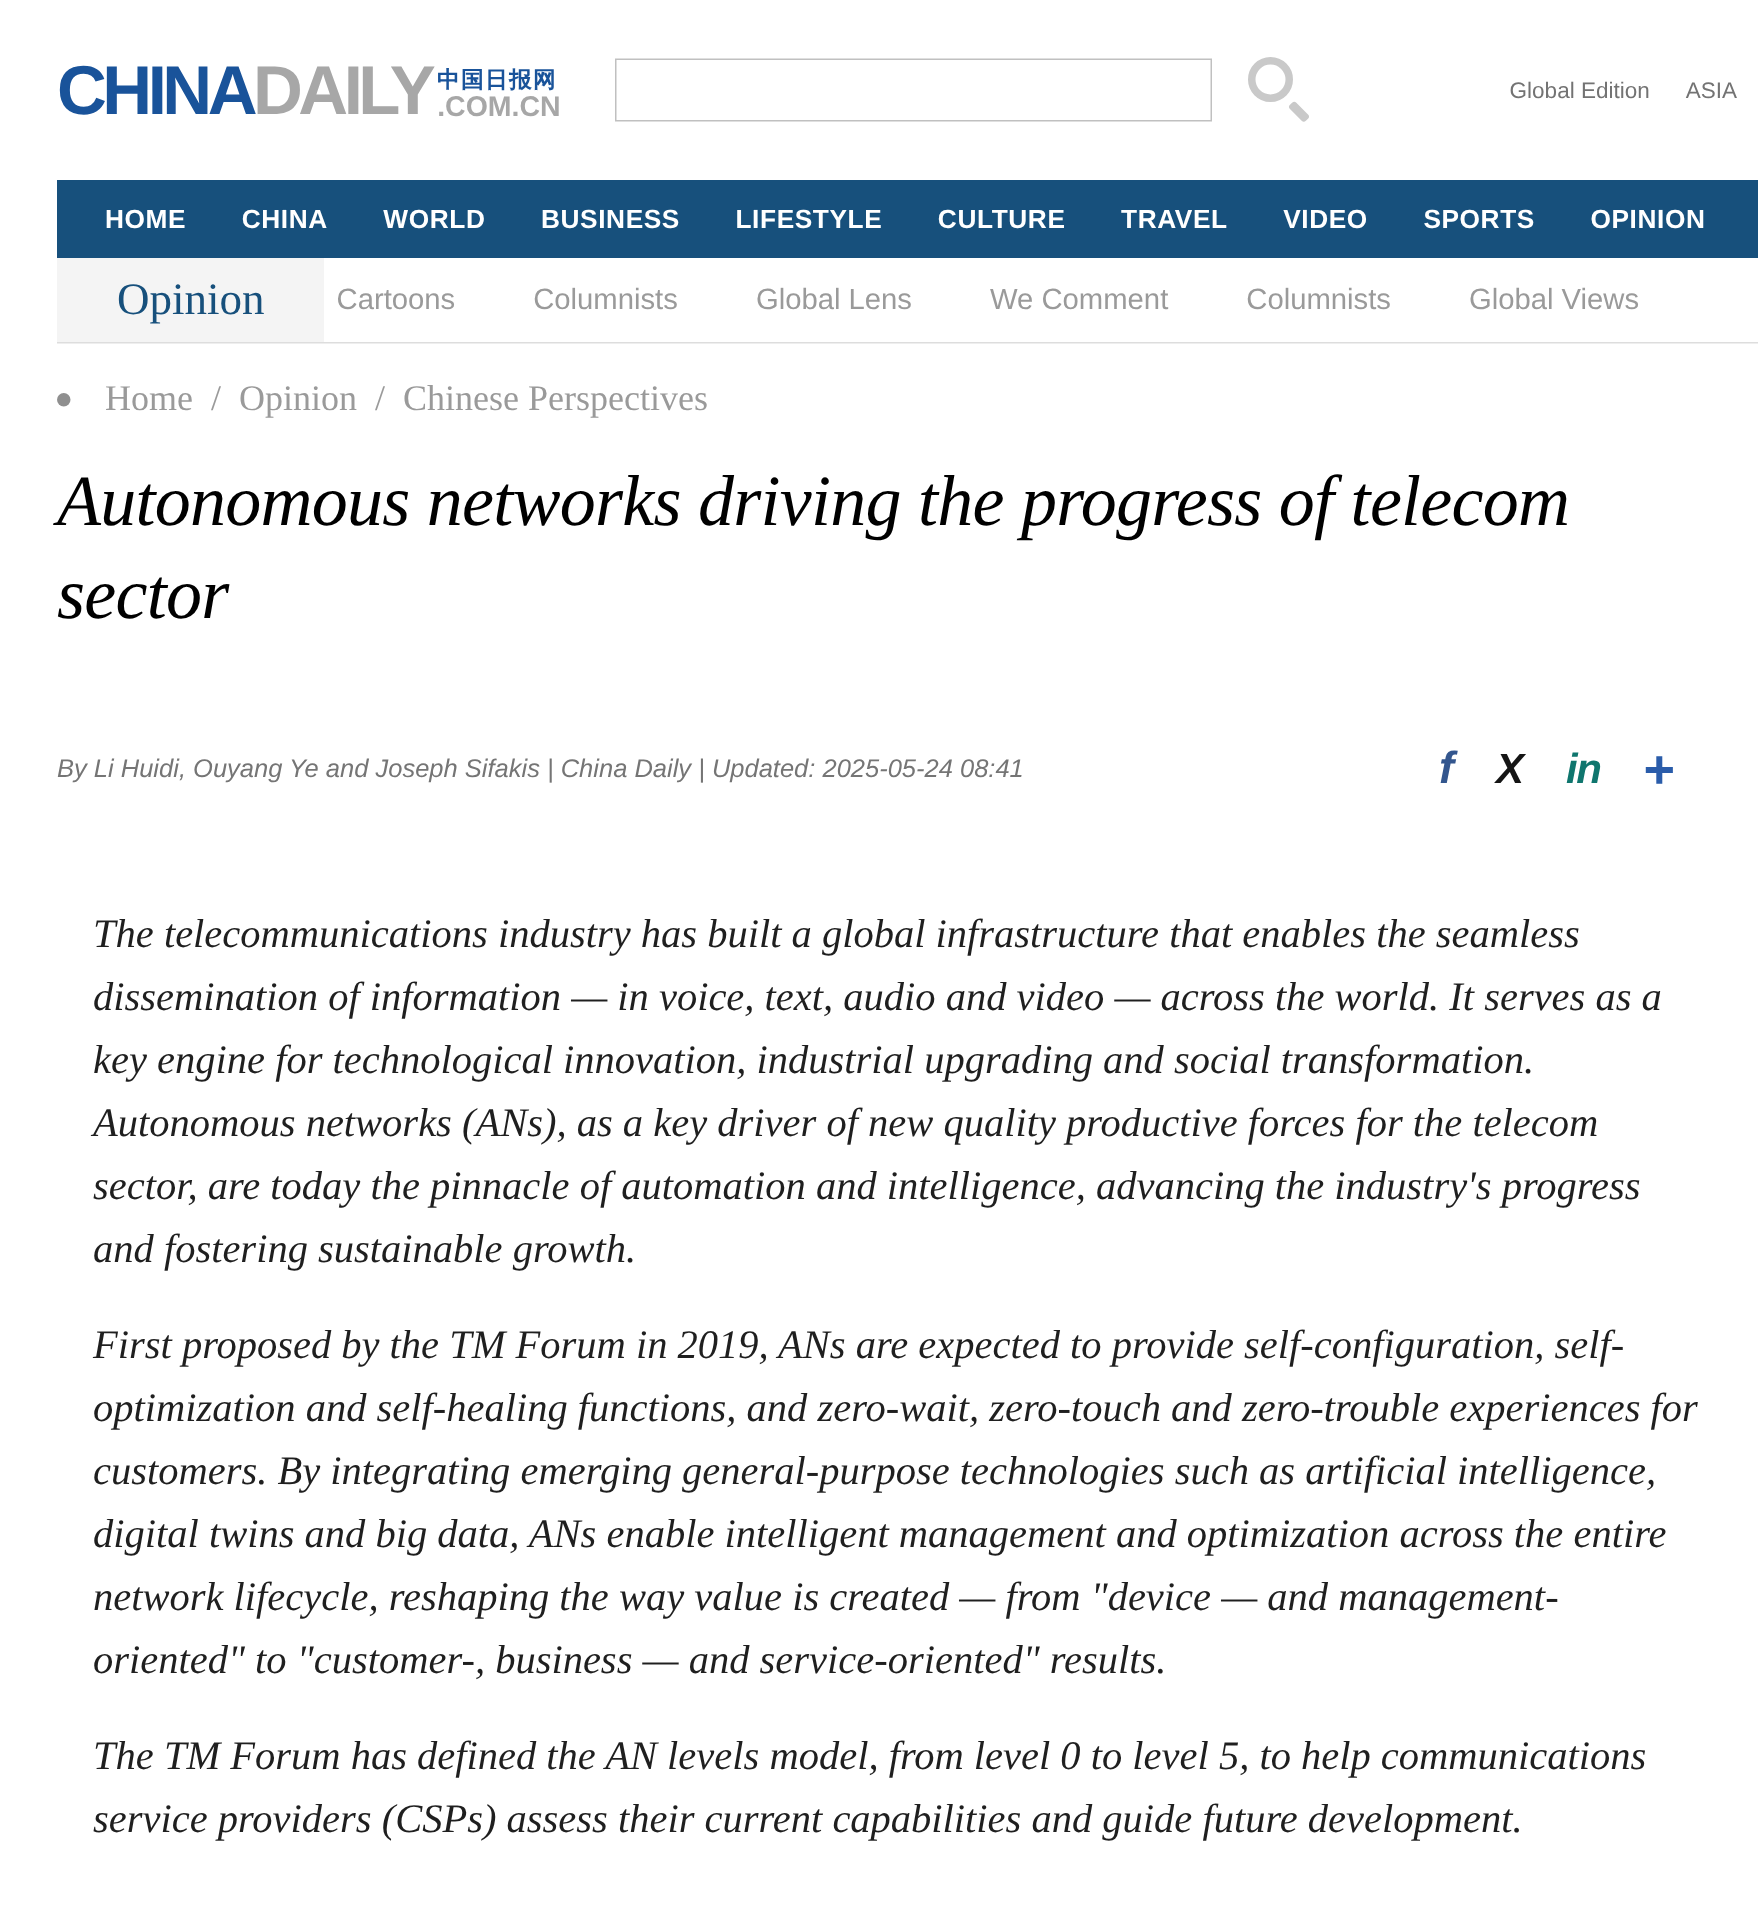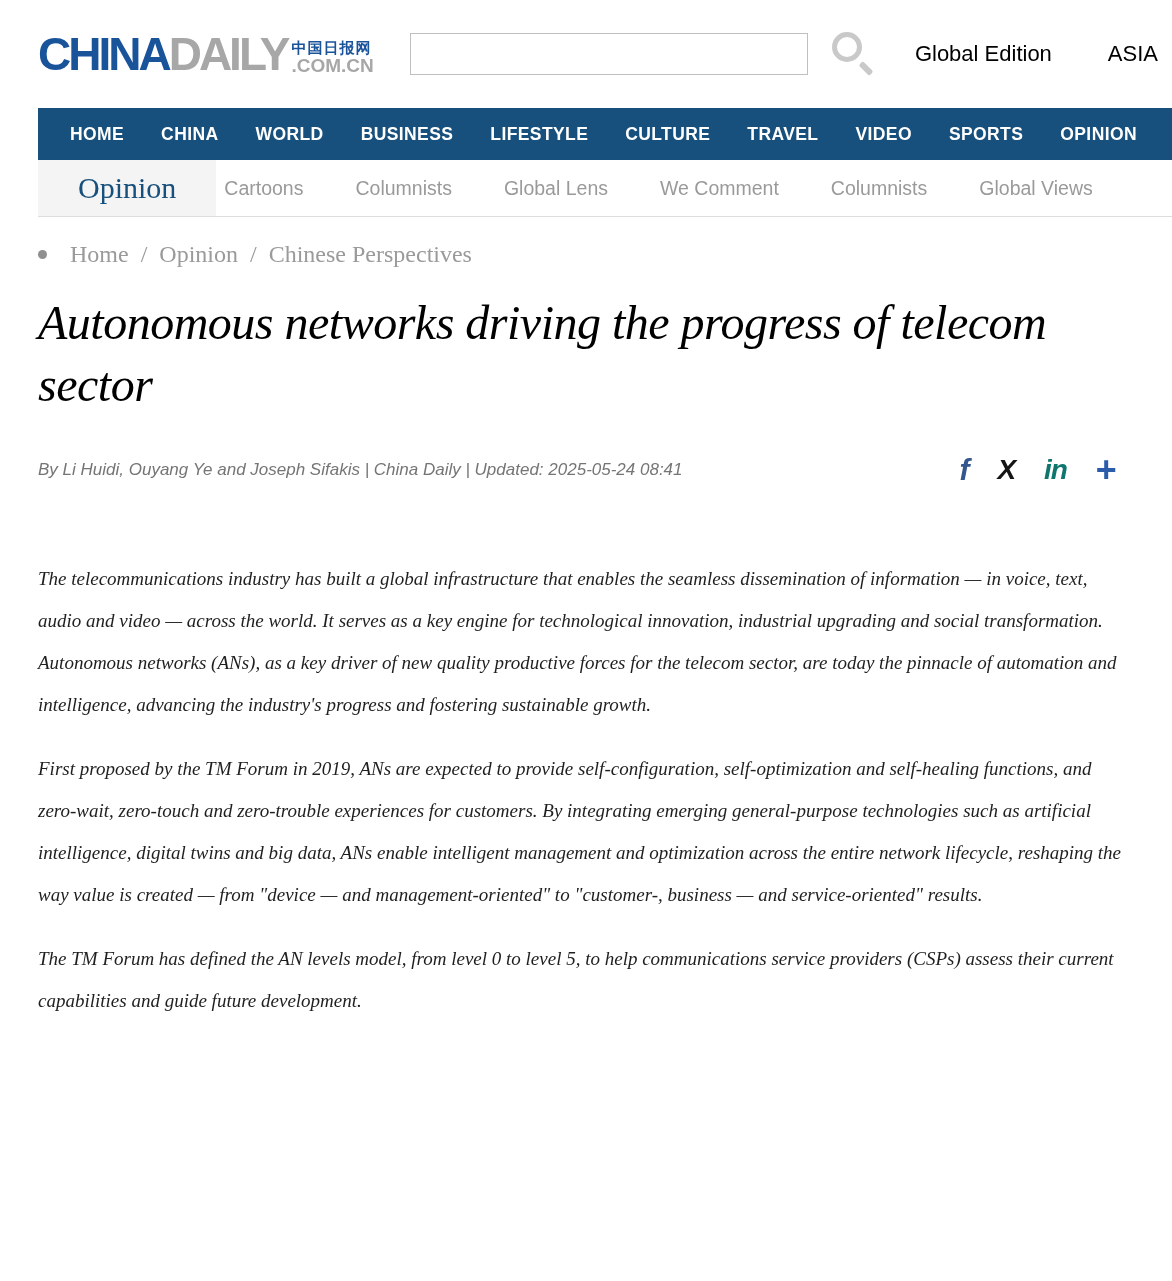--- a/index.html
+++ b/index.html
@@ -4,38 +4,38 @@
 <style>
   * { box-sizing: border-box; }
   html, body { margin: 0; padding: 0; background: #fff; }
   body {
     width: 1172px; min-height: 1281px;
     font-family: "Liberation Sans", sans-serif;
     -webkit-font-smoothing: antialiased;
   }
 
   
-  .topbar { height: 108px; display: flex; align-items: center; padding-left: 38px; }
+  .topbar { height: 120px; display: flex; align-items: center; padding-left: 38px; }
   .logo { display: flex; align-items: flex-end; cursor: pointer; }
   .logo-main { font-size: 46px; font-weight: 900; letter-spacing: -3px; line-height: 0.92; }
   .logo-china { color: #19539a; }
   .logo-daily { color: #a7a7a7; }
   .logo-right { display: flex; flex-direction: column; margin-left: 4px; line-height: 1; }
   .logo-cjk { color: #19539a; font-size: 15px; font-weight: 700; letter-spacing: 1px; }
   .logo-domain { color: #a7a7a7; font-size: 19px; font-weight: 900; letter-spacing: 0px; margin-top: 1px; }
 
   .search-input {
     width: 398px; height: 42px; margin-left: 36px; padding: 0 10px;
     border: 1px solid #c0c0c0; font-size: 18px; outline: none; color: #333;
   }
   .search-btn { position: relative; width: 48px; height: 48px; margin-left: 22px; cursor: pointer; }
   .search-circle { display: block; width: 30px; height: 30px; border: 5px solid #c9c9c9; border-radius: 50%; margin: 2px 0 0 2px; }
   .search-handle { position: absolute; width: 6px; height: 15px; background: #c9c9c9; border-radius: 2px; left: 33px; top: 31px; transform: rotate(-45deg); }
 
-  .edition { margin-left: auto; padding-right: 14px; display: flex; gap: 56px; color: #000000; font-size: 22px; }
+  .edition { margin-left: auto; padding-right: 14px; display: flex; gap: 24px; color: #737373; font-size: 15px; }
   .edition span { cursor: pointer; }
 
   
   .mainnav {
     margin-left: 38px; height: 52px; background: #17507c;
     display: flex; align-items: center; gap: 37px; padding-left: 32px;
     overflow: hidden; white-space: nowrap;
   }
   .nav-item { color: #fff; font-size: 17.5px; font-weight: 700; letter-spacing: 0.4px; cursor: pointer; flex: 0 0 auto; }
 
@@ -57,32 +57,32 @@
   .crumb-link { cursor: pointer; }
   .crumb-sep { margin: 0 12px; }
 
   
   .article { margin: 0 38px; font-style: italic; }
   .article-title {
     font-family: "Liberation Serif", serif; font-weight: 400;
     font-size: 48px; line-height: 62px; letter-spacing: -0.5px;
     color: #000; margin: 24px 0 0; max-width: 1100px;
   }
-  .byline-row { margin-top: 36px; display: flex; align-items: center; justify-content: space-between; }
+  .byline-row { margin-top: 67px; display: flex; align-items: center; justify-content: space-between; }
   .byline { font-size: 17px; color: #757575; }
   .social { display: flex; align-items: center; gap: 28px; padding-right: 18px; }
   .social .icon { font-weight: 900; cursor: pointer; line-height: 1; }
   .icon-facebook { color: #33568e; font-size: 30px; }
   .icon-x { color: #151515; font-size: 28px; }
   .icon-linkedin { color: #0f766e; font-size: 28px; letter-spacing: -1px; }
   .icon-plus { color: #2a5caa; font-size: 36px; font-weight: 700; }
 
   .article-body {
     margin-top: 70px; font-family: "Liberation Serif", serif;
-    font-size: 19px; line-height: 42px; color: #1f1f1f; max-width: 1100px;
+    font-size: 27px; line-height: 42px; color: #1f1f1f; max-width: 1100px; margin-left: 24px;
   }
   .article-body p { margin: 0 0 22px; }
 </style>
 </head>
 <body>
 
 <header class="topbar">
   <div class="logo">
     <div class="logo-main"><span class="logo-china">CHINA</span><span class="logo-daily">DAILY</span></div>
     <div class="logo-right">

